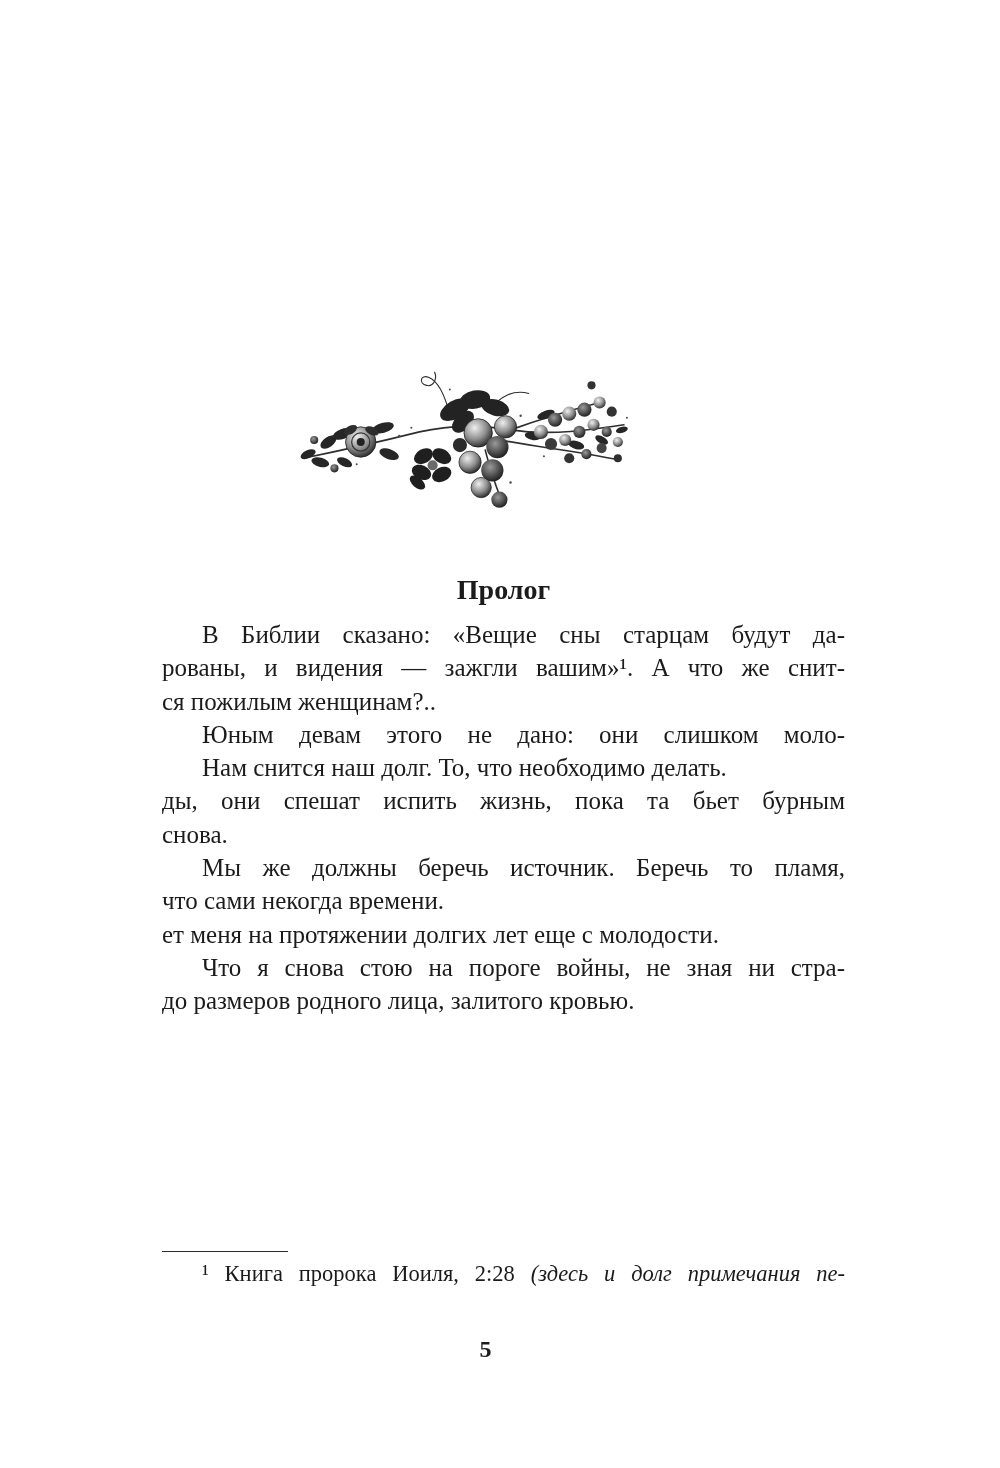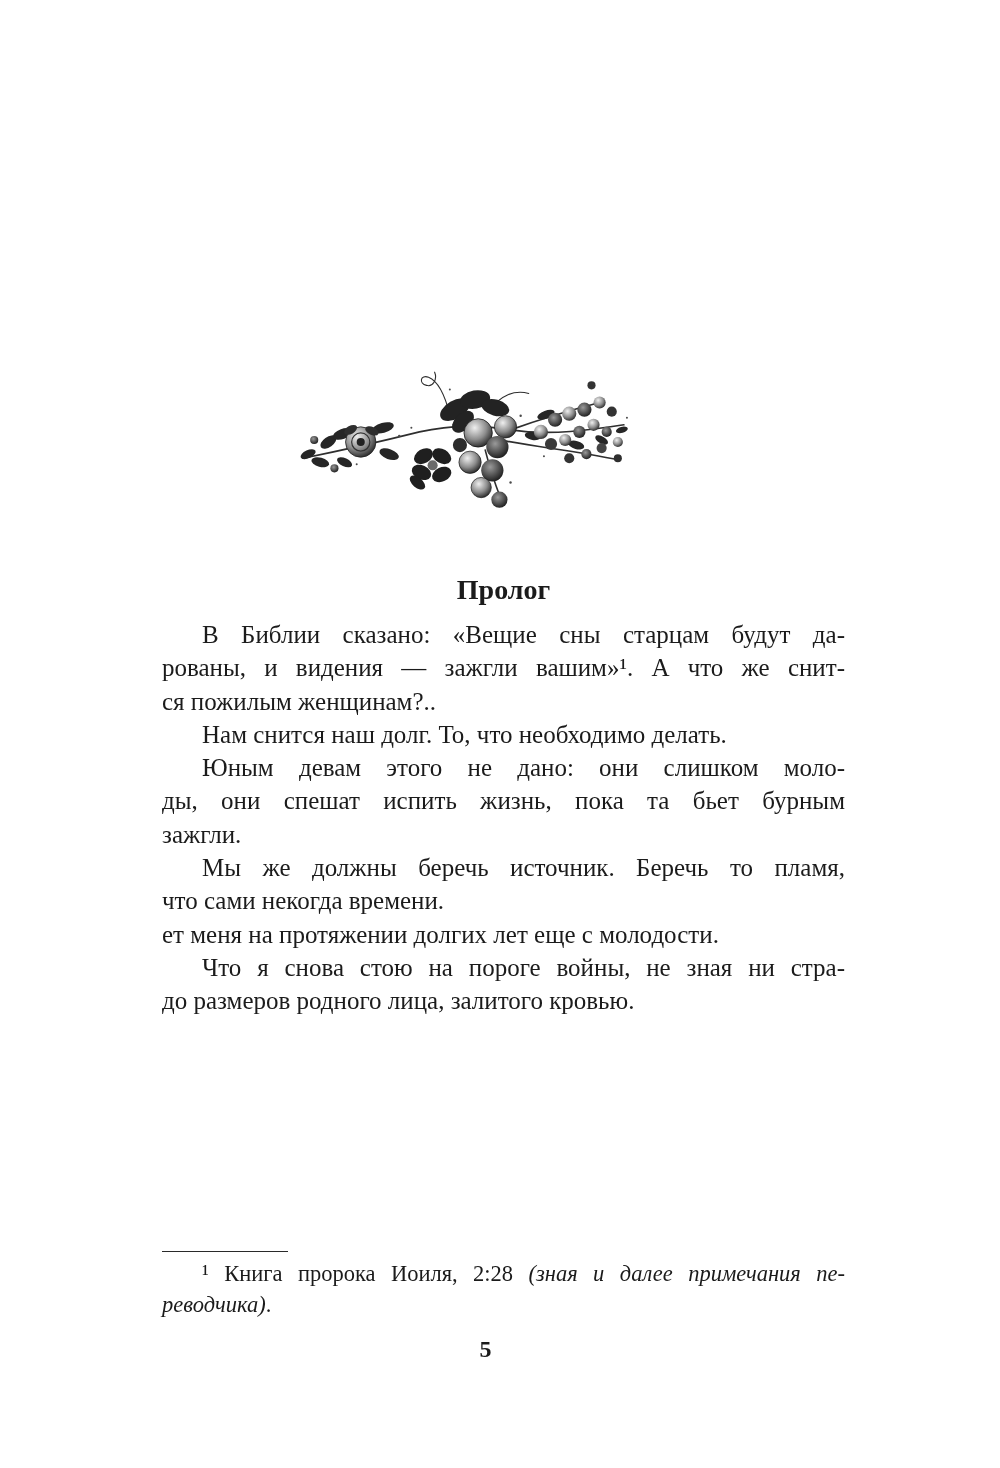--- a/index.html
+++ b/index.html
@@ -169,32 +169,31 @@
         <circle cx="325" cy="48" r="1"></circle>
     </g>
   </svg>
 
   <div class="title">Пролог</div>
 
   <div class="body-text">
       <div class="line indent">В Библии сказано: «Вещие сны старцам будут да-</div>
       <div class="line">рованы, и видения — зажгли вашим»¹. А что же снит-</div>
       <div class="line last">ся пожилым женщинам?..</div>
+      <div class="line indent">Юным девам этого не дано: они слишком моло-</div>
       <div class="line indent last">Нам снится наш долг. То, что необходимо делать.</div>
-      <div class="line indent">Юным девам этого не дано: они слишком моло-</div>
       <div class="line">ды, они спешат испить жизнь, пока та бьет бурным</div>
-      <div class="line last">зажгли.</div>
+      <div class="line last">снова.</div>
       <div class="line indent">Мы же должны беречь источник. Беречь то пламя,</div>
       <div class="line last">что сами некогда времени.</div>
       <div class="line last">ет меня на протяжении долгих лет еще с молодости.</div>
       <div class="line indent">Что я снова стою на пороге войны, не зная ни стра-</div>
       <div class="line last">до размеров родного лица, залитого кровью.</div>
     </div>
 
   <div class="footnote-rule"></div>
   <div class="footnote">
-      <div class="fline indent"><span>¹ Книга пророка Иоиля, 2:28 </span><span class="it">(зная и далее примечания пе-</span></div>
-      <div class="fline last"><span class="it">реводчика)</span><span>.</span></div>
+      <div class="fline indent"><span>¹ Книга пророка Иоиля, 2:28 </span><span class="it">(здесь и долг примечания пе-</span></div>
     </div>
 
   <div class="page-number">5</div>
 
 </div>
 
 </body></html>

